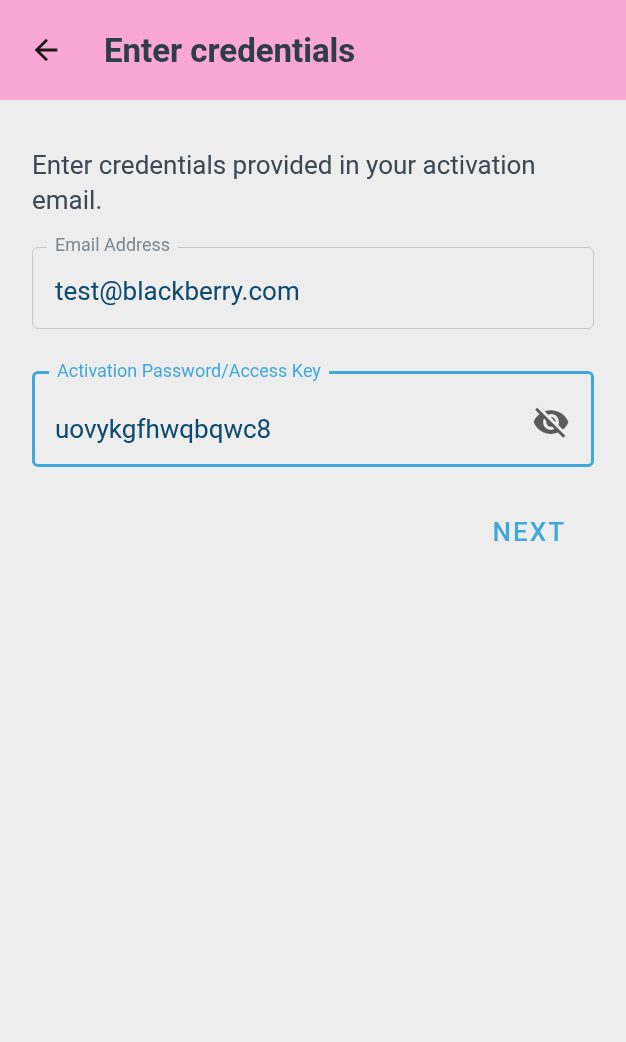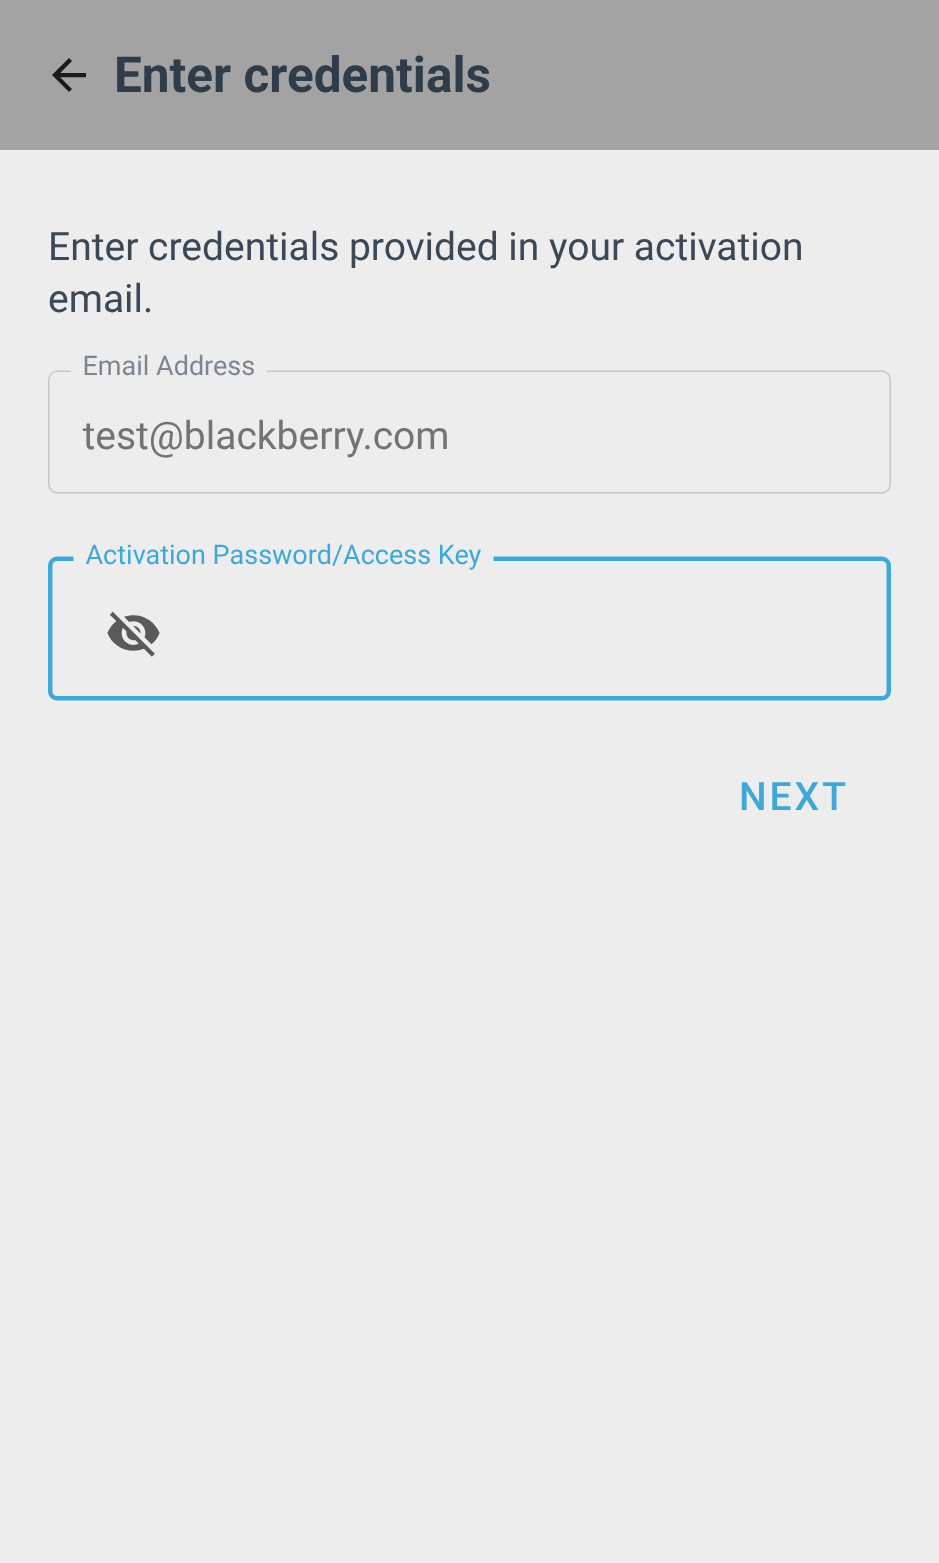--- a/index.html
+++ b/index.html
@@ -8,26 +8,26 @@
     body {
       margin: 0;
       padding: 0;
       width: 626px;
       height: 1042px;
       font-family: Roboto, Arial, sans-serif;
       background: #ededed;
       color: #2f3d4a;
     }
     .header {
-      background: #a3a3a3;
+      background: #f9a8d4;
       height: 100px;
       display: flex;
       align-items: center;
       padding: 0 28px;
-      gap: 12px;
+      gap: 40px;
     }
     .back-button {
       width: 36px;
       height: 36px;
       display: flex;
       align-items: center;
       justify-content: center;
       cursor: pointer;
     }
     .back-button svg {
@@ -77,21 +77,21 @@
     }
     .field-border.focused .field-label {
       color: #3fa8d9;
       top: -12px;
     }
     .field-input {
       border: none;
       outline: none;
       background: transparent;
       font-size: 26px;
-      color: #737373;
+      color: #0c4a6e;
       flex: 1;
       width: 100%;
       font-family: inherit;
       padding: 0;
     }
     .visibility-toggle {
       width: 44px;
       height: 44px;
       display: flex;
       align-items: center;
@@ -141,20 +141,21 @@
   <div class="field-wrapper">
     <div class="field-border">
       <span class="field-label">Email Address</span>
       <input class="field-input" type="text" value="test@blackberry.com" style="">
     </div>
   </div>
 
   <div class="field-wrapper">
     <div class="field-border focused">
       <span class="field-label">Activation Password/Access Key</span>
+      <input class="field-input" type="text" value="uovykgfhwqbqwc8" style="">
       <div class="visibility-toggle">
         <svg viewBox="0 0 24 24">
           <path d="M12 7c2.76 0 5 2.24 5 5 0 .65-.13 1.26-.36 1.83l2.92 2.92c1.51-1.26 2.7-2.89 3.43-4.75-1.73-4.39-6-7.5-11-7.5-1.4 0-2.74.25-3.98.7l2.16 2.16C10.74 7.13 11.35 7 12 7zM2 4.27l2.28 2.28.46.46C3.08 8.3 1.78 10.02 1 12c1.73 4.39 6 7.5 11 7.5 1.55 0 3.03-.3 4.38-.84l.42.42L19.73 22 21 20.73 3.27 3 2 4.27zM7.53 9.8l1.55 1.55c-.05.21-.08.43-.08.65 0 1.66 1.34 3 3 3 .22 0 .44-.03.65-.08l1.55 1.55c-.67.33-1.41.53-2.2.53-2.76 0-5-2.24-5-5 0-.79.2-1.53.53-2.2zm4.31-.78l3.15 3.15.02-.16c0-1.66-1.34-3-3-3l-.17.01z"></path>
         </svg>
       </div>
     </div>
   </div>
 
   <div class="next-row">
     <button class="next-button">NEXT</button>

